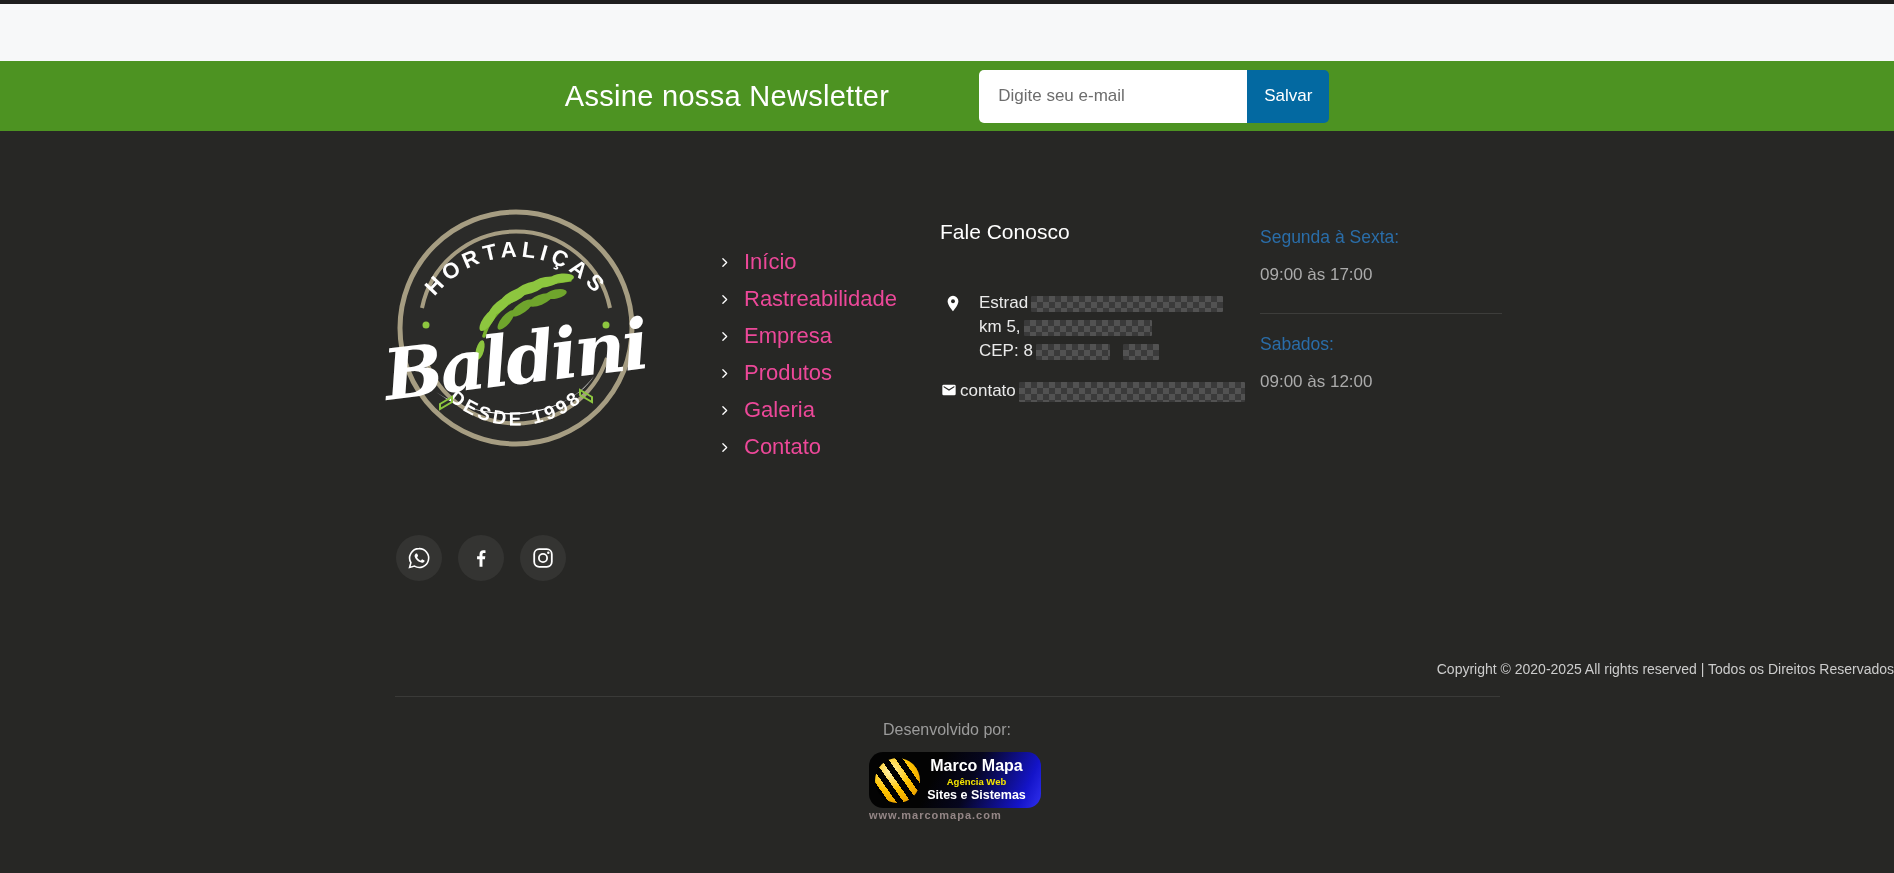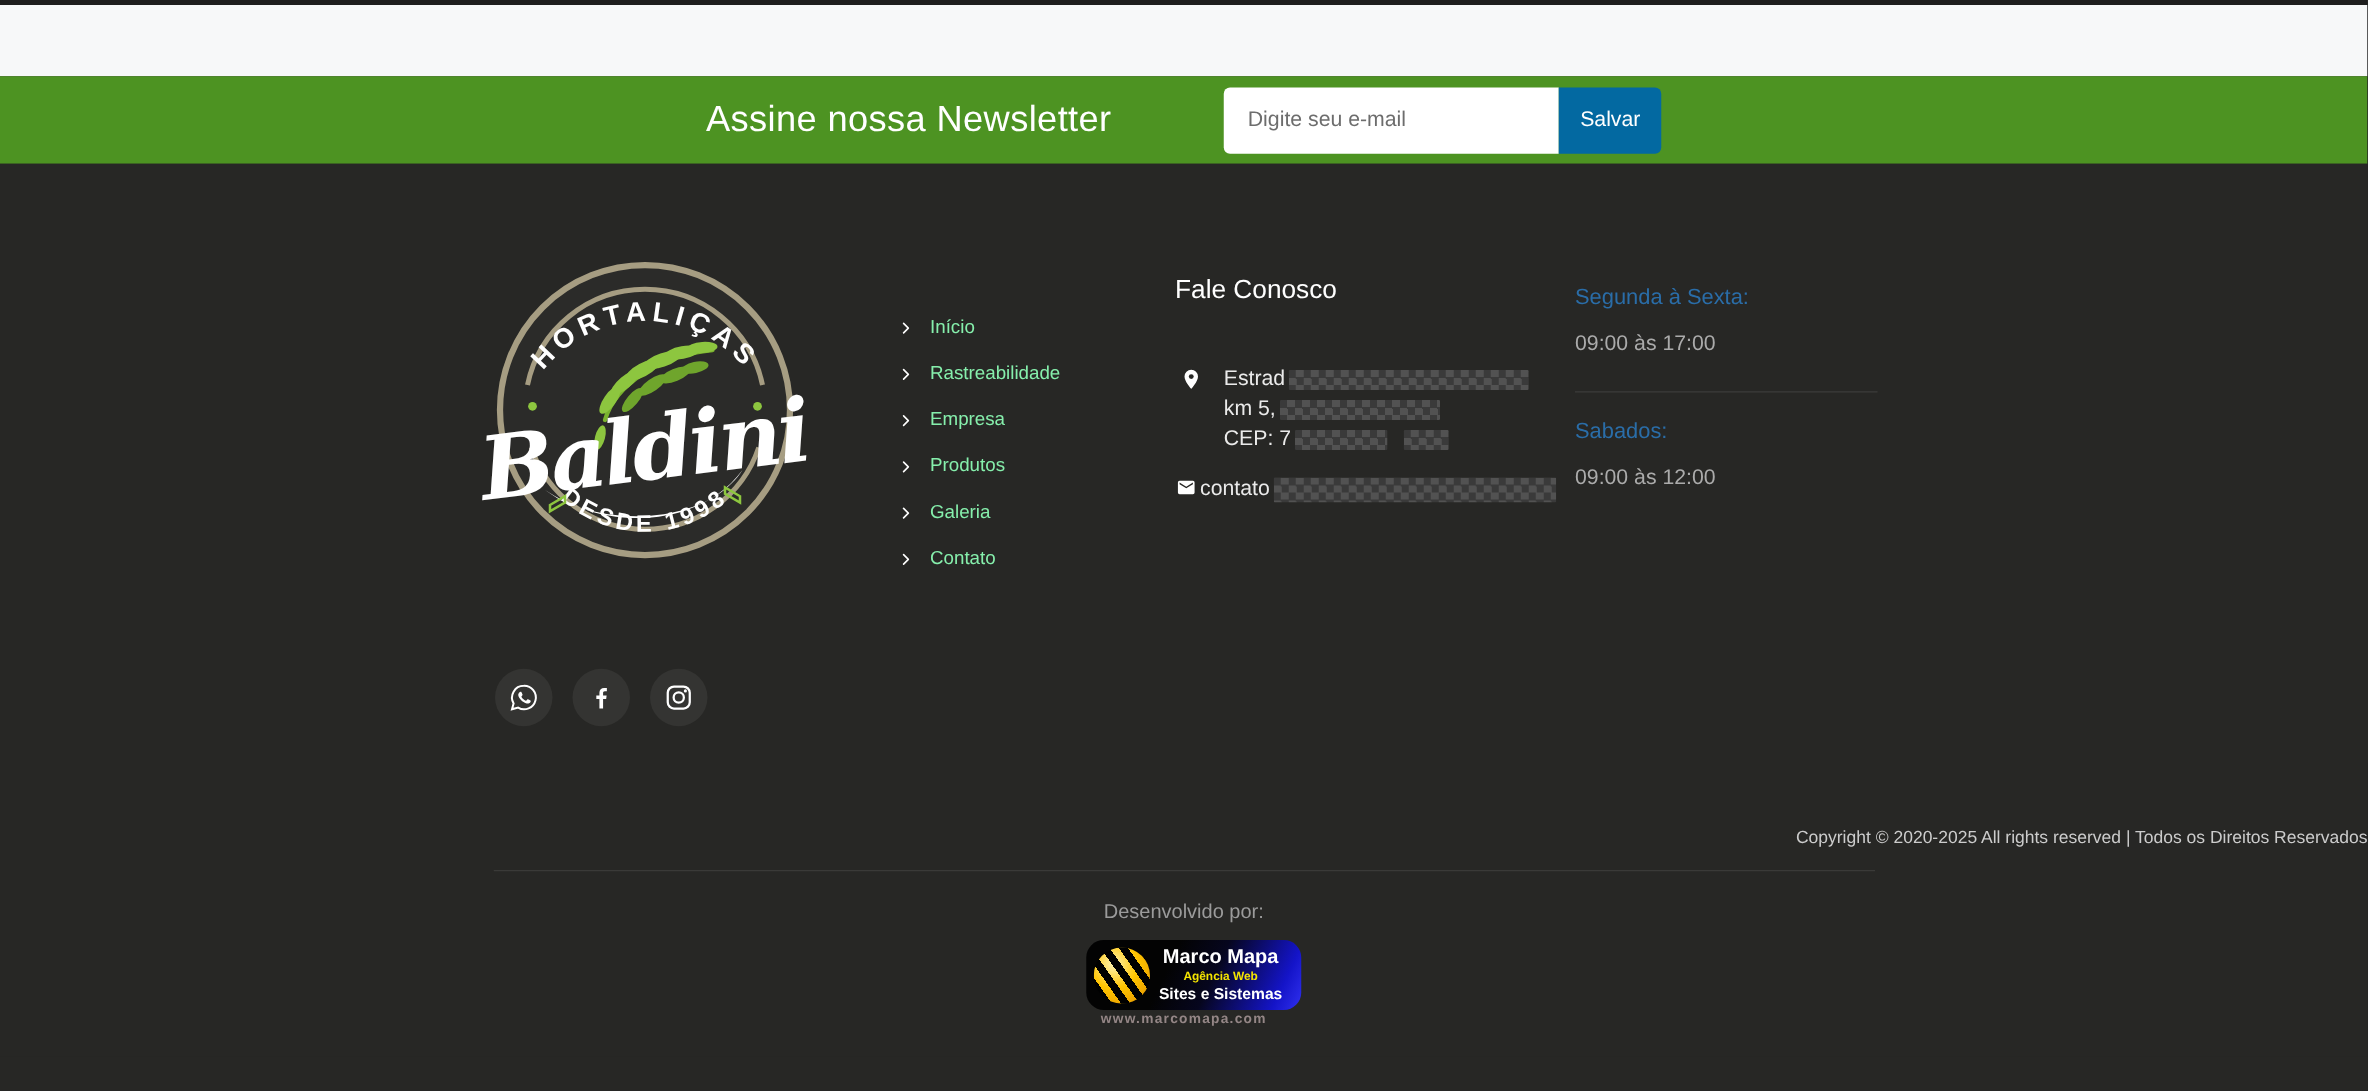--- a/index.html
+++ b/index.html
@@ -40,21 +40,21 @@
   .social-row { display:flex; gap:16px; margin-top:81px; margin-left:4px; }
   .social-circle {
     width:46px; height:46px; border-radius:50%;
     background:#343432; display:flex; align-items:center; justify-content:center;
     cursor:pointer;
   }
 
   
   .menu-list { list-style:none; margin-top:43px; }
   .menu-item { display:flex; align-items:center; gap:13px; margin-bottom:15px; cursor:pointer; }
-  .menu-item span { color:#86efac; font-size:15px; line-height:22px; }
+  .menu-item span { color:#ec4899; font-size:22px; line-height:22px; }
   .chev { flex:0 0 auto; }
 
   
   .contact-block { margin-top:43px; }
   .contact-row { display:flex; color:#eaeaea; font-size:17px; line-height:24px; }
   .contact-row .c-icon { width:18px; margin-left:4px; flex:0 0 auto; padding-top:3px; }
   .contact-row .c-text { margin-left:17px; }
   .row-phone { margin-top:25px; }
   .row-email { margin-top:16px; }
   .row-email .c-icon { margin-left:0; }
@@ -87,21 +87,21 @@
   .mm-circle {
     width:45px; height:45px; border-radius:50%; flex:0 0 auto;
     background:
       repeating-linear-gradient(55deg, rgba(0,0,0,0) 0 6px, #000 6px 12px),
       radial-gradient(circle at 35% 30%, #fff3b0 0%, #ffc400 45%, #e08e00 100%);
   }
   .mm-text { flex:1; text-align:center; line-height:1.1; }
   .mm-name { color:#fff; font-weight:bold; font-size:16px; }
   .mm-tagline { color:#f4e400; font-weight:bold; font-size:9.5px; margin-top:2px; }
   .mm-sub { color:#fff; font-weight:bold; font-size:12.5px; margin-top:2px; }
-  .mm-url { text-align:center; color:#948686; font-weight:bold; font-size:11px; letter-spacing:1px; margin-top:1px; }
+  .mm-url { color:#948686; font-weight:bold; font-size:11px; letter-spacing:1px; margin-top:1px; }
 </style>
 </head>
 <body>
 
 <div class="top-strip"></div>
 <div class="top-white"></div>
 
 <div class="newsletter">
   <div class="newsletter-title">Assine nossa Newsletter</div>
   <div class="newsletter-form">
@@ -219,21 +219,21 @@
       <div class="col-heading">Fale Conosco</div>
       <div class="contact-block">
         <div class="contact-row">
           <svg class="c-icon" width="18" height="22" viewBox="0 0 24 24">
             <path fill="#fff" d="M12 1.8a7.2 7.2 0 0 0-7.2 7.2c0 5.4 7.2 13.2 7.2 13.2s7.2-7.8 7.2-13.2A7.2 7.2 0 0 0 12 1.8z"></path>
             <circle cx="12" cy="9" r="2.6" fill="#272725"></circle>
           </svg>
           <div class="c-text">
             <div><span>Estrad</span><span class="redacted" style="width:192px"></span></div>
             <div><span>km 5,</span><span class="redacted" style="width:128px"></span></div>
-            <div><span>CEP: 7</span><span class="redacted" style="width:74px"></span><span class="redacted" style="width:36px;margin-left:13px"></span></div>
+            <div><span>CEP: 8</span><span class="redacted" style="width:74px"></span><span class="redacted" style="width:36px;margin-left:13px"></span></div>
           </div>
         </div>
         <div class="contact-row row-email">
           <svg class="c-icon" width="19" height="19" viewBox="0 0 24 24">
             <path fill="#fff" d="M20 4H4a2 2 0 0 0-2 2v12a2 2 0 0 0 2 2h16a2 2 0 0 0 2-2V6a2 2 0 0 0-2-2zm0 4-8 5-8-5V6l8 5 8-5v2z"></path>
           </svg>
           <div class="c-text">
             <span>contato</span><span class="redacted tall" style="width:226px"></span>
           </div>
         </div>

